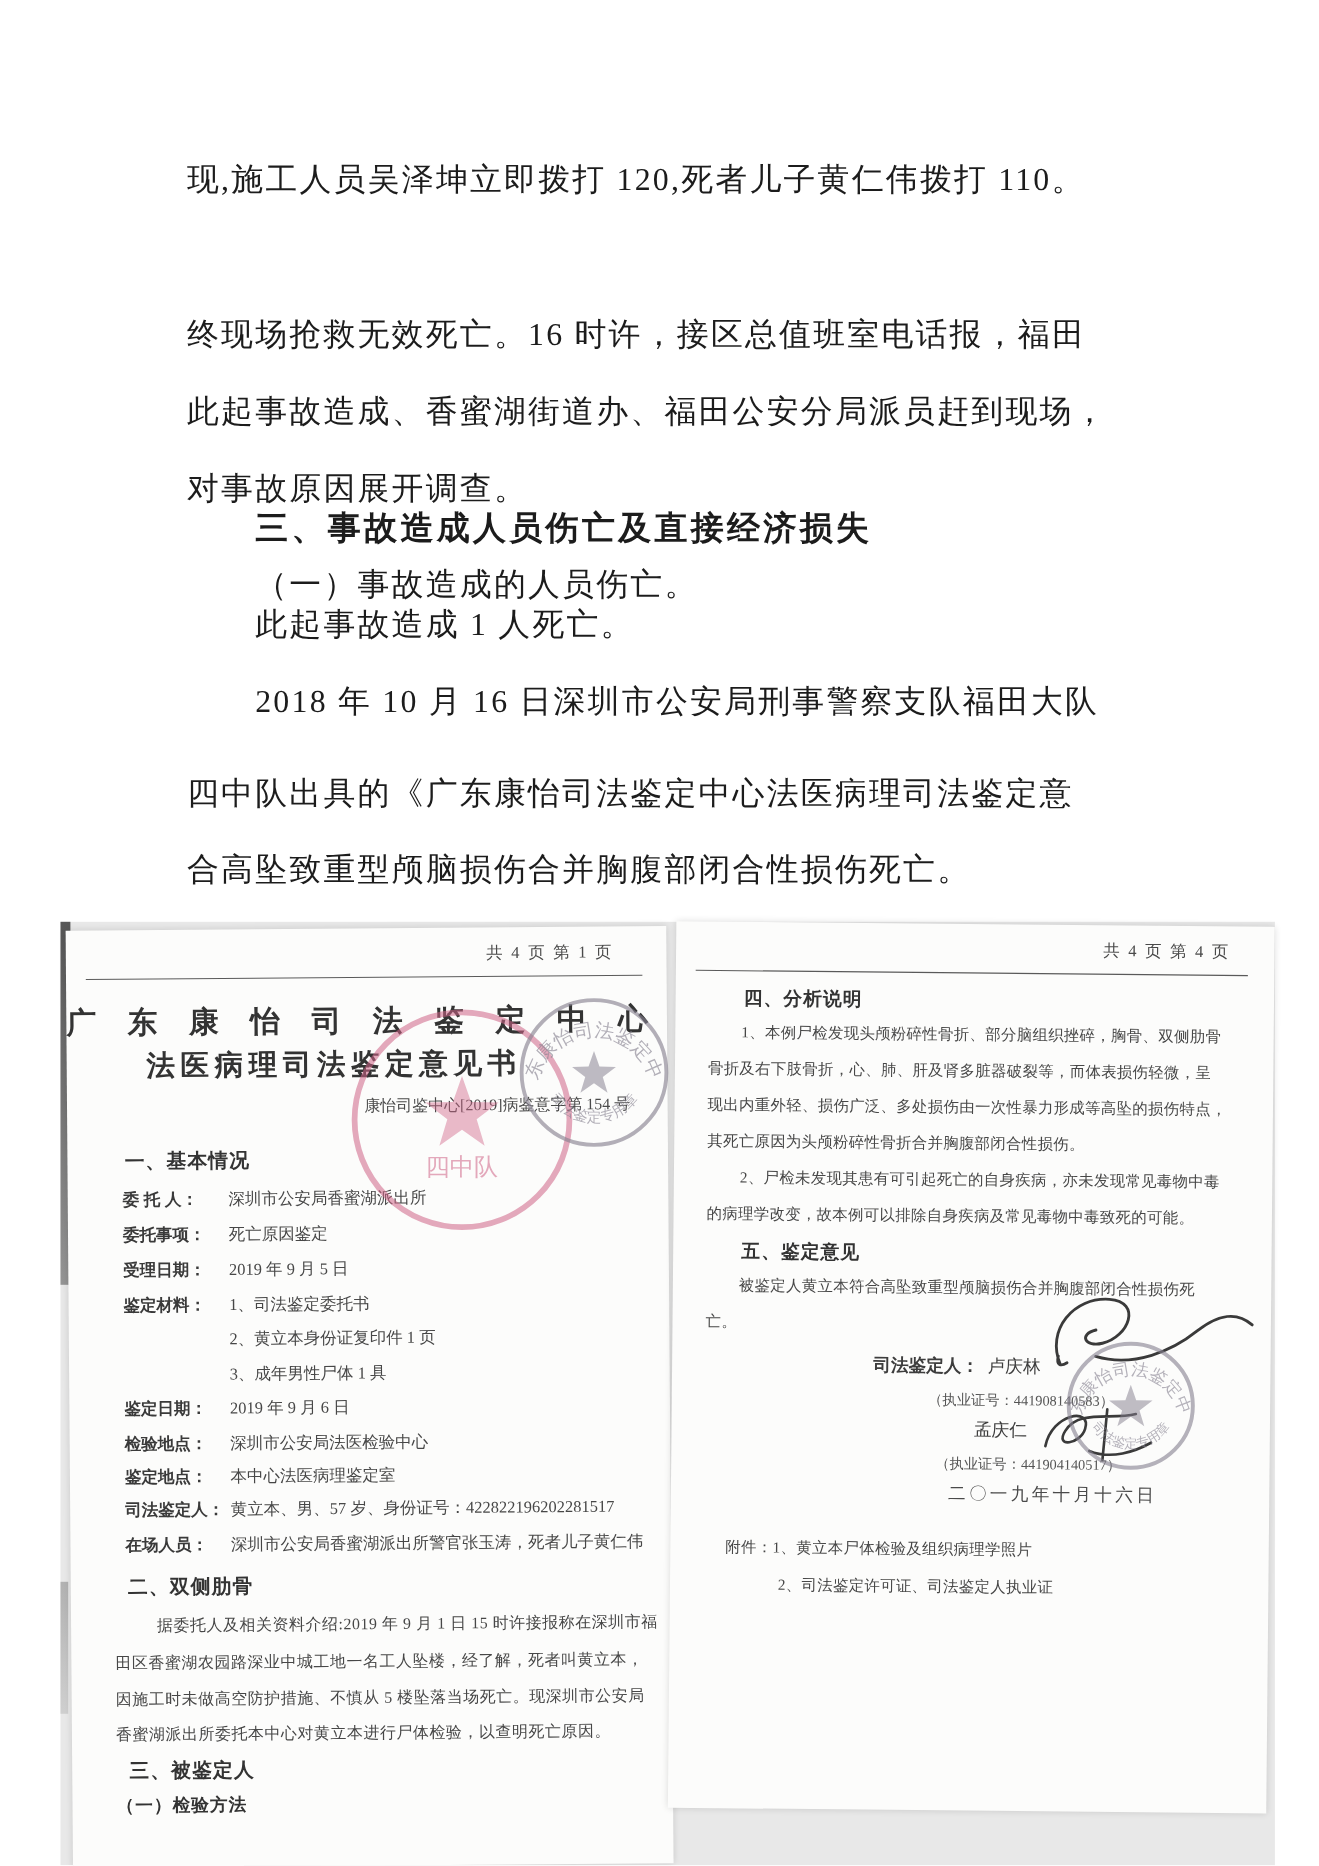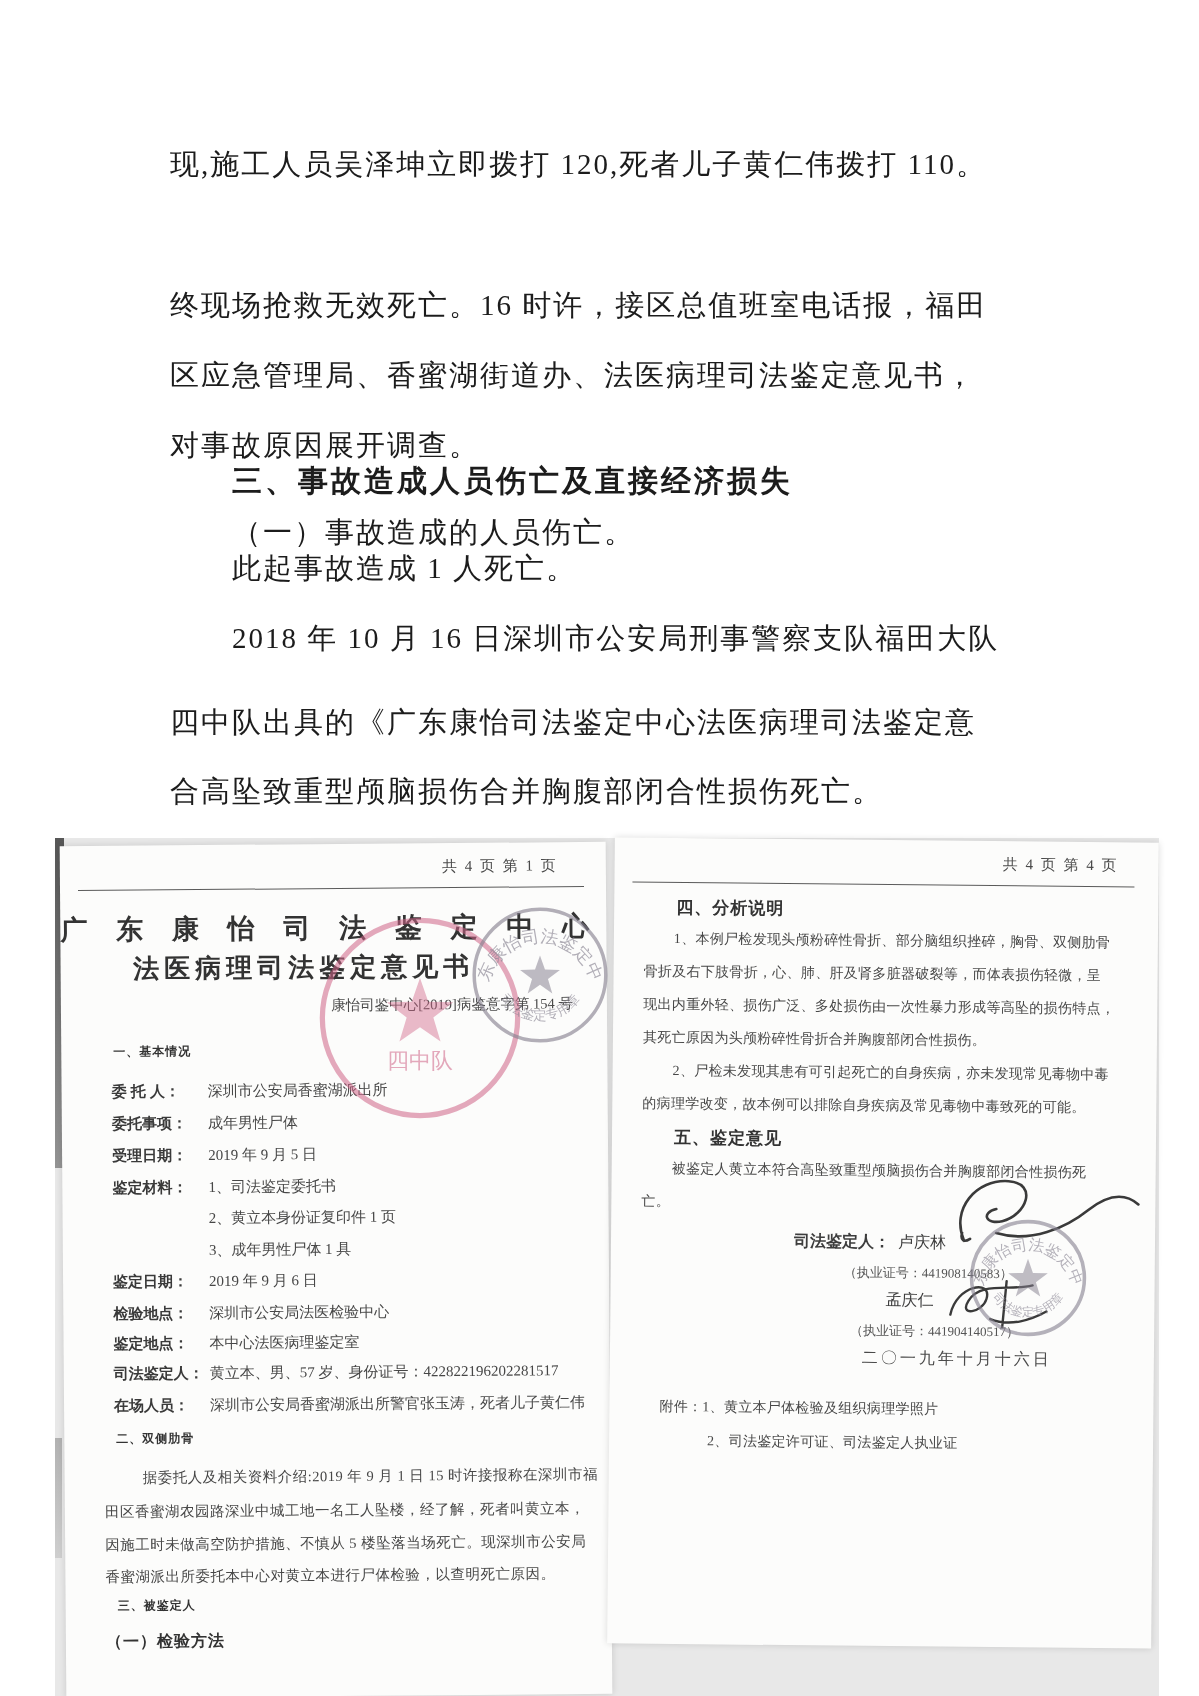--- a/index.html
+++ b/index.html
@@ -31,21 +31,21 @@
 
   .pg .abs{position:absolute;white-space:nowrap;}
   .page-ind{font-size:15px;letter-spacing:2px;white-space:pre;color:#4a4a4a;}
   .rule{position:absolute;height:0;border-top:1.6px solid #5a5a5a;}
 
   .t1{font-size:27px;font-weight:700;letter-spacing:11px;color:#333;}
   .t2{font-size:26px;font-weight:700;letter-spacing:5px;color:#333;}
   .docno{font-size:14.5px;color:#4a4a4a;}
 
   .sec{font-family:"Liberation Sans","DejaVu Sans",sans-serif;font-weight:700;
-       font-size:12px;color:#333;letter-spacing:1px;}
+       font-size:18px;color:#333;letter-spacing:1px;}
   .frow{position:absolute;left:50px;display:flex;font-size:15px;line-height:1.2;}
   .frow .lab{display:inline-block;width:96px;font-weight:700;color:#3a3a3a;flex:none;
              font-family:"Liberation Sans","DejaVu Sans",sans-serif;white-space:pre;}
   .frow .val{color:#474747;white-space:nowrap;}
   .bodyline{font-size:14.5px;color:#474747;letter-spacing:.5px;}
   .r-line{font-size:14px;color:#474747;letter-spacing:.3px;}
   .signer{font-size:16px;color:#3d3d3d;}
   .signer b{font-family:"Liberation Sans","DejaVu Sans",sans-serif;font-weight:700;}
   .lic{font-size:13px;color:#555;}
   .sdate{font-size:16px;letter-spacing:3px;color:#4a4a4a;}
@@ -53,21 +53,21 @@
   .stamp{position:absolute;}
   .sig{position:absolute;}
 </style>
 </head>
 <body>
 
 <div class="sheet">
 
   <div class="ml" style="top:146px">现,施工人员吴泽坤立即拨打 120,死者儿子黄仁伟拨打 110。</div>
   <div class="ml" style="top:287px">终现场抢救无效死亡。16 时许，接区总值班室电话报，福田</div>
-  <div class="ml" style="top:357px">区应急管理局、香蜜湖街道办、法医病理司法鉴定意见书，</div>
+  <div class="ml" style="top:357px">此起事故造成、香蜜湖街道办、福田公安分局派员赶到现场，</div>
   <div class="ml" style="top:427px">对事故原因展开调查。</div>
 
   <div class="ml hd ind" style="top:462px">三、事故造成人员伤亡及直接经济损失</div>
 
   <div class="ml ind" style="top:514px">（一）事故造成的人员伤亡。</div>
   <div class="ml ind" style="top:550px">此起事故造成 1 人死亡。</div>
   <div class="ml ind" style="top:620px">2018 年 10 月 16 日深圳市公安局刑事警察支队福田大队</div>
   <div class="ml" style="top:704px">四中队出具的《广东康怡司法鉴定中心法医病理司法鉴定意</div>
   <div class="ml" style="top:773px">合高坠致重型颅脑损伤合并胸腹部闭合性损伤死亡。</div>
 
@@ -86,21 +86,21 @@
       <div class="abs docno" style="right:34px;top:152px">康怡司鉴中心[2019]病鉴意字第 154 号</div>
 
       <div class="abs sec" style="left:52px;top:198px">一、基本情况</div>
 
       <div class="frow" style="top:237px">
           <span class="lab">委 托 人：</span>
           <span class="val">深圳市公安局香蜜湖派出所</span>
         </div>
       <div class="frow" style="top:269px">
           <span class="lab">委托事项：</span>
-          <span class="val">成年男性尸体</span>
+          <span class="val">死亡原因鉴定</span>
         </div>
       <div class="frow" style="top:301px">
           <span class="lab">受理日期：</span>
           <span class="val">2019 年 9 月 5 日</span>
         </div>
       <div class="frow" style="top:333px">
           <span class="lab">鉴定材料：</span>
           <span class="val">1、司法鉴定委托书</span>
         </div>
       <div class="frow" style="top:364px">

